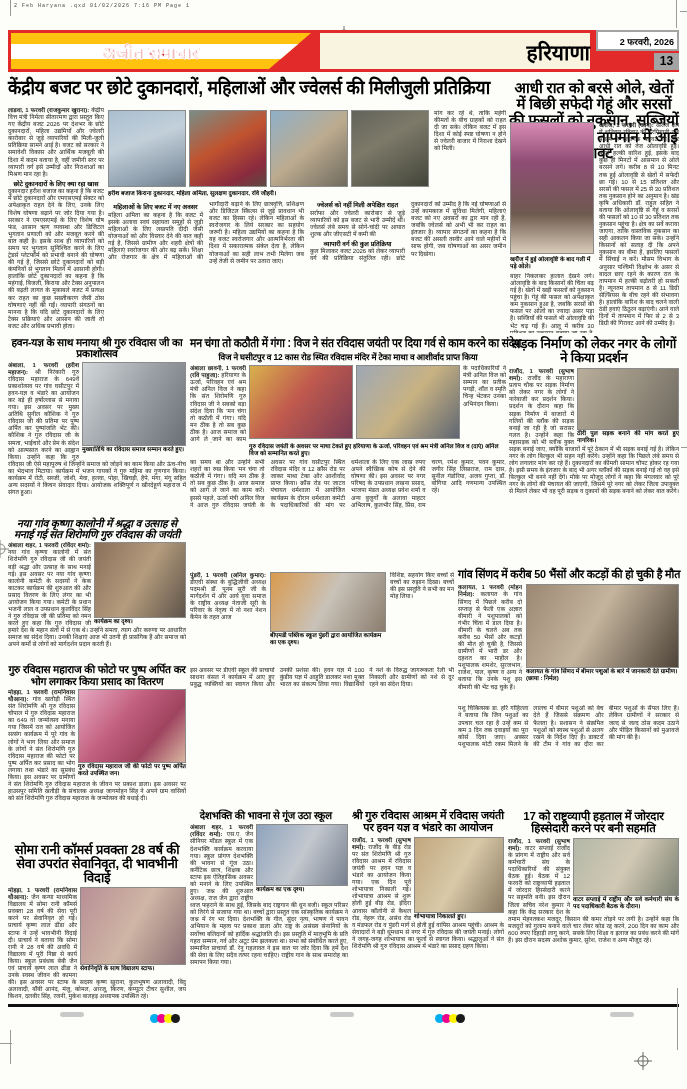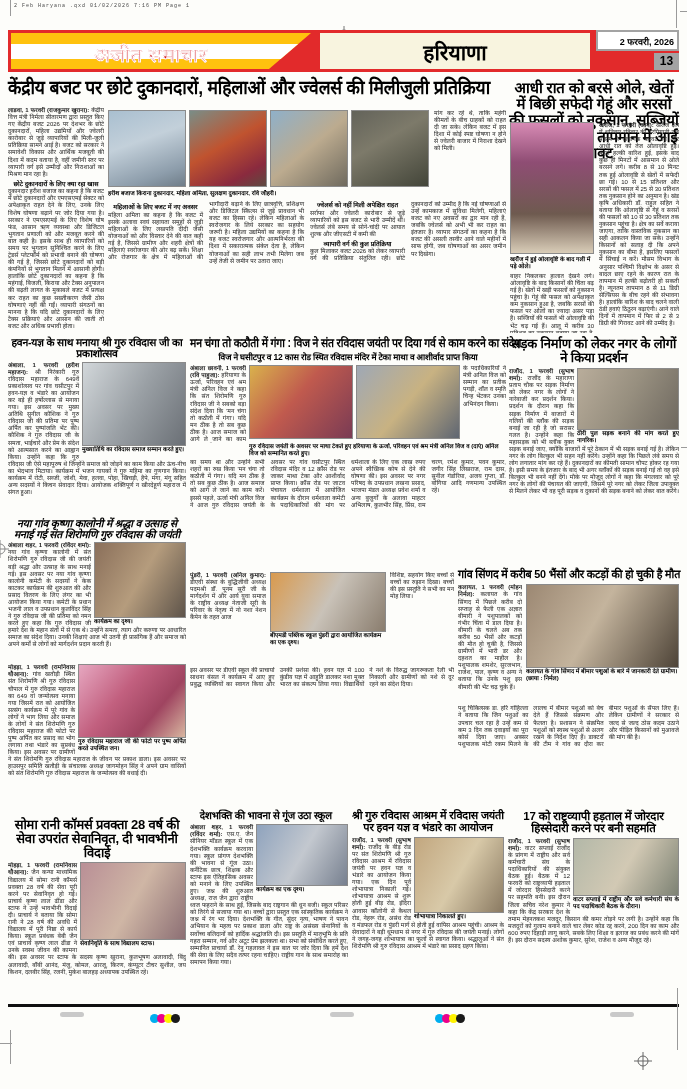--- a/index.html
+++ b/index.html
@@ -14,22 +14,22 @@
   .sub{font-weight:bold;font-size:6.4px;margin:2px 0 1px 0;color:#000;}
   .cap{font-size:6px;font-weight:bold;line-height:1.15;color:#000;overflow:hidden;}
   .photo{border:1px solid #8b8b8b;box-sizing:border-box;}
   .fr{float:right;margin:0 0 2px 3px;}
   .cols3{column-count:3;column-gap:5px;}
   .cols4{column-count:4;column-gap:6px;}
   
   .mast{background:#e22a2b;}
   .yellowflag{background:#ffc20e;clip-path:polygon(0 0,100% 0,86% 100%,0 100%);}
   .whitestripe{background:#ffffff;}
-  .logo-text{color:#d31d24;font-weight:bold;font-size:20px;-webkit-text-stroke:0.4px #ffffff;letter-spacing:0.5px;}
-  .creambox{background:#f8f4df;}
+  .logo-text{color:#d31d24;font-weight:bold;font-size:17px;-webkit-text-stroke:0.4px #ffffff;letter-spacing:0.5px;}
+  .creambox{background:#f8f4df;text-align:right;}
   .datebox{background:#ffffff;border:2px solid #a3a3a3;box-sizing:border-box;}
   .pagenumbox{background:#a3a3a3;}
   
   .printline{font-family:"Liberation Mono","DejaVu Sans Mono",monospace;font-size:5px;color:#444;letter-spacing:1px;}
   .hairline{background:#9a9a9a;}
   .cmyk{width:9px;height:9px;border-radius:50%;display:inline-block;margin-right:-2px;}
   .c{background:#00aeef}.m{background:#ec008c}.y{background:#fff200}.k{background:#1a1a1a}
   .smudge{width:24px;height:5px;border-radius:3px;background:#c9c9c9;}
   .rule{background:#101010;}
   
@@ -147,20 +147,21 @@
         <span class="fr" style="width:92px;">
           <span class="photo ph-a4" style="display:block;width:92px;height:76px;"></span>
           <span class="cap" style="display:block;">कार्यक्रम का दृश्य।</span>
         </span>
         <b class="dl">अंबाला शहर, 1 फरवरी (रविंदर शर्मा):</b>
         <span>नया गांव कृष्णा कालोनी में संत शिरोमणि गुरु रविदास जी की जयंती बड़ी श्रद्धा और उत्साह के साथ मनाई गई। इस अवसर पर नया गांव कृष्णा कालोनी कमेटी के सदस्यों ने केक काटकर कार्यक्रम की शुरुआत की और प्रसाद वितरण के लिए लंगर का भी आयोजन किया गया। कमेटी के प्रधान भजनी लाल व उपप्रधान कुलविंदर सिंह ने गुरु रविदास जी की प्रतिमा को नमन करते हुए कहा कि गुरु रविदास जी हमारे देश के महान संतों में से एक थे। उन्होंने समता, त्याग और करुणा पर आधारित समाज का संदेश दिया। उनकी शिक्षाएं आज भी उतनी ही प्रासंगिक हैं और समाज को अपने कर्मों से लोगों को मार्गदर्शन प्रदान करती हैं।</span>
       </div>
     </div>
 
     <div style="margin-top:4px;">
+      <div class="hl ctr" style="font-size:10.5px;">गुरु रविदास महाराज की फोटो पर पुष्प अर्पित कर भोग लगाकर किया प्रसाद का वितरण</div>
       <div class="body" style="height:150px;margin-top:2px;">
         <span class="fr" style="width:108px;">
           <span class="photo ph-a5" style="display:block;width:108px;height:74px;"></span>
           <span class="cap" style="display:block;">गुरु रविदास महाराज जी की फोटो पर पुष्प अर्पित करते उपस्थित जन।</span>
         </span>
         <b class="dl">मोहड़ा, 1 फरवरी (रामनिवास थौआना):</b>
         <span>गांव खतौड़ी स्थित संत शिरोमणि श्री गुरु रविदास चौपाल में गुरु रविदास महाराज का 649 वां जन्मोत्सव मनाया गया जिसमें रात को आयोजित सत्संग कार्यक्रम में पूरे गांव के लोगों ने भाग लिया और समाज के लोगों ने संत शिरोमणि गुरु रविदास महाराज की फोटो पर पुष्प अर्पित कर प्रसाद का भोग लगाया तथा भंडारे का सुप्रबंध किया। इस अवसर पर ग्रामीणों ने संत शिरोमणि गुरु रविदास महाराज के जीवन पर प्रकाश डाला। इस अवसर पर हाउसपुर समिति खतौड़ी के संचालक अध्यक्ष जागमोहन सिंह ने अपने ग्राम वासियों को संत शिरोमणि गुरु रविदास महाराज के जन्मोत्सव की बधाई दी।</span>
       </div>
     </div>
 

